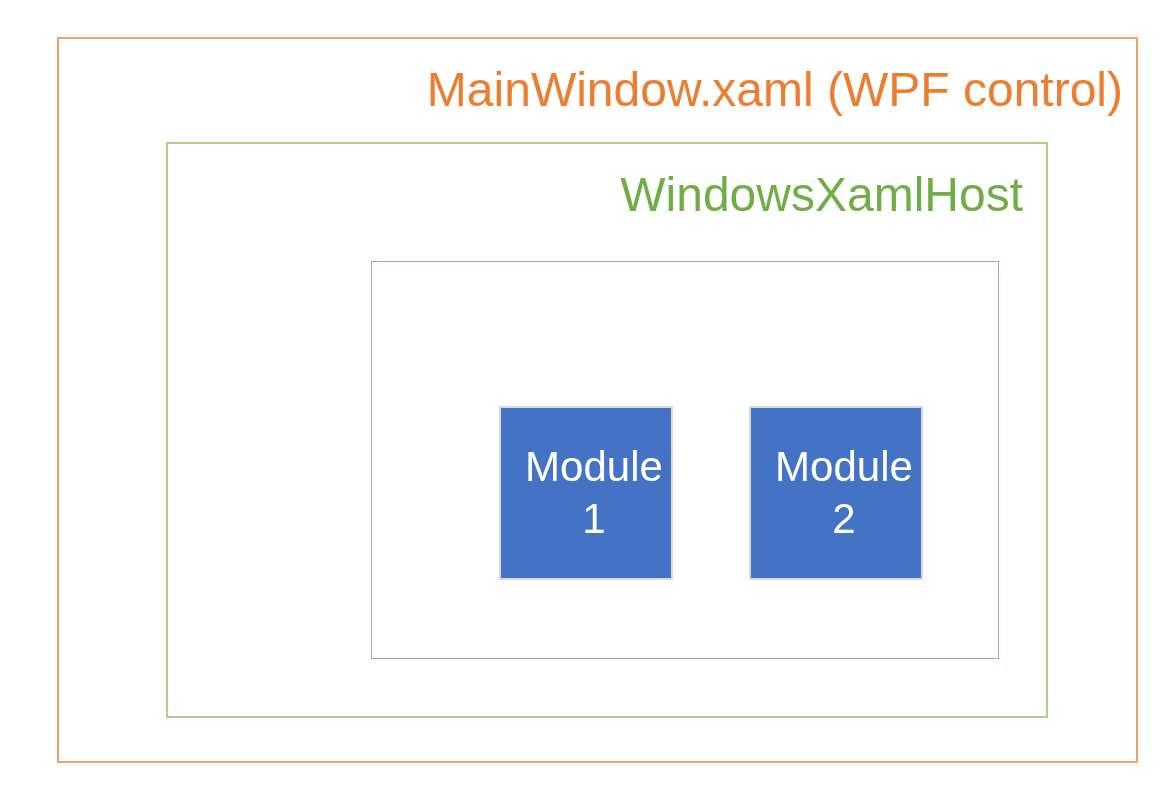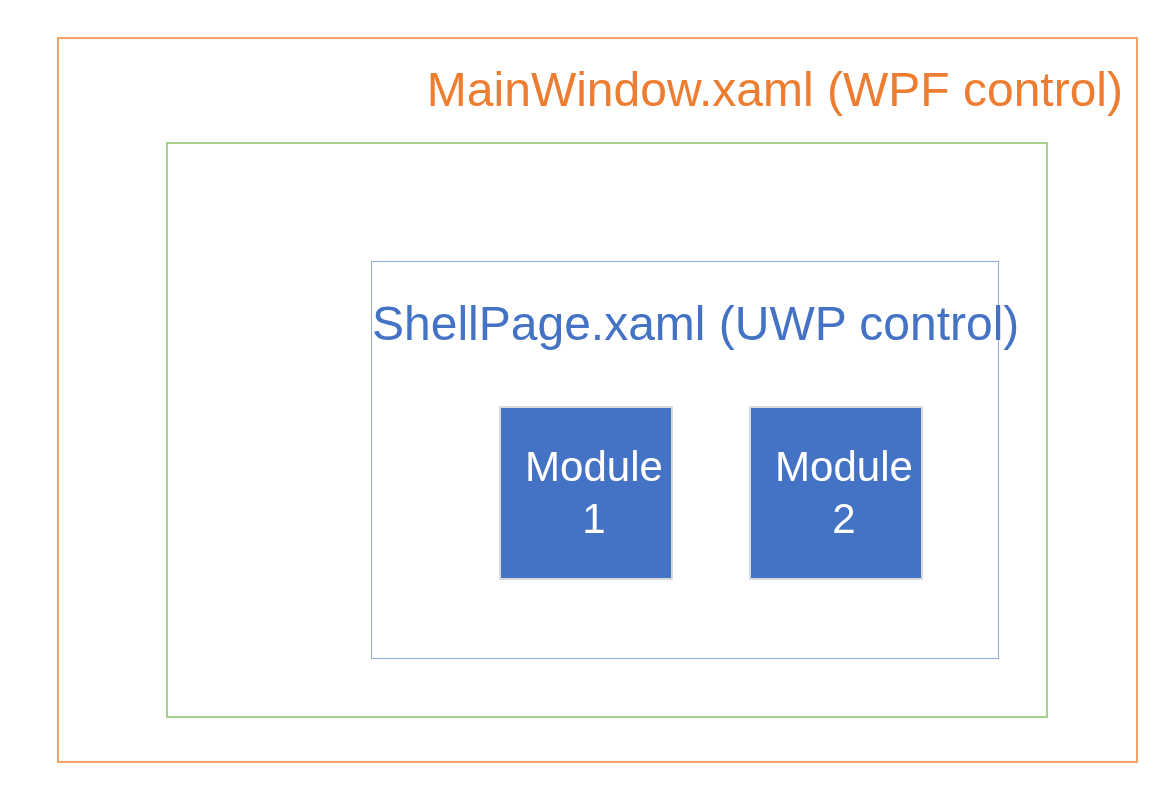--- a/index.html
+++ b/index.html
@@ -76,23 +76,23 @@
 </style>
 </head>
 <body>
 
 <div class="canvas">
 
   <div class="box box-outer">
     <div class="label label-outer">MainWindow.xaml (WPF control)</div>
 
     <div class="box box-host">
+      <div class="label label-host">WindowsXamlHost</div>
 
       <div class="box box-shell">
-        <div class="label label-shell">ShellPage.xaml (UWP control)</div>
 
         <div class="module module-1">
           <span>Module</span>
           <span>1</span>
         </div>
 
         <div class="module module-2">
           <span>Module</span>
           <span>2</span>
         </div>

